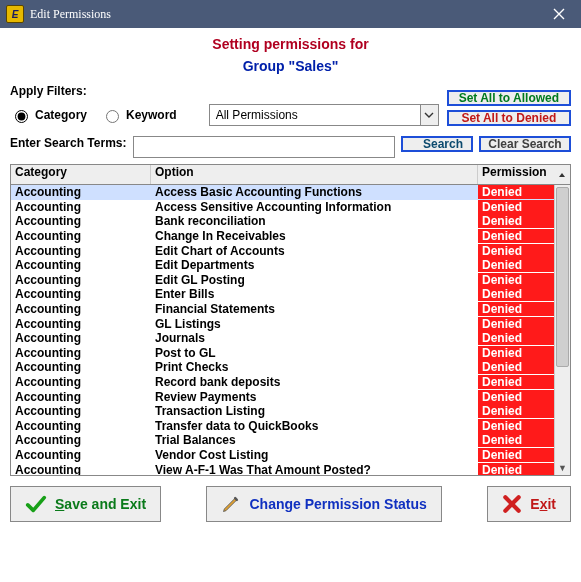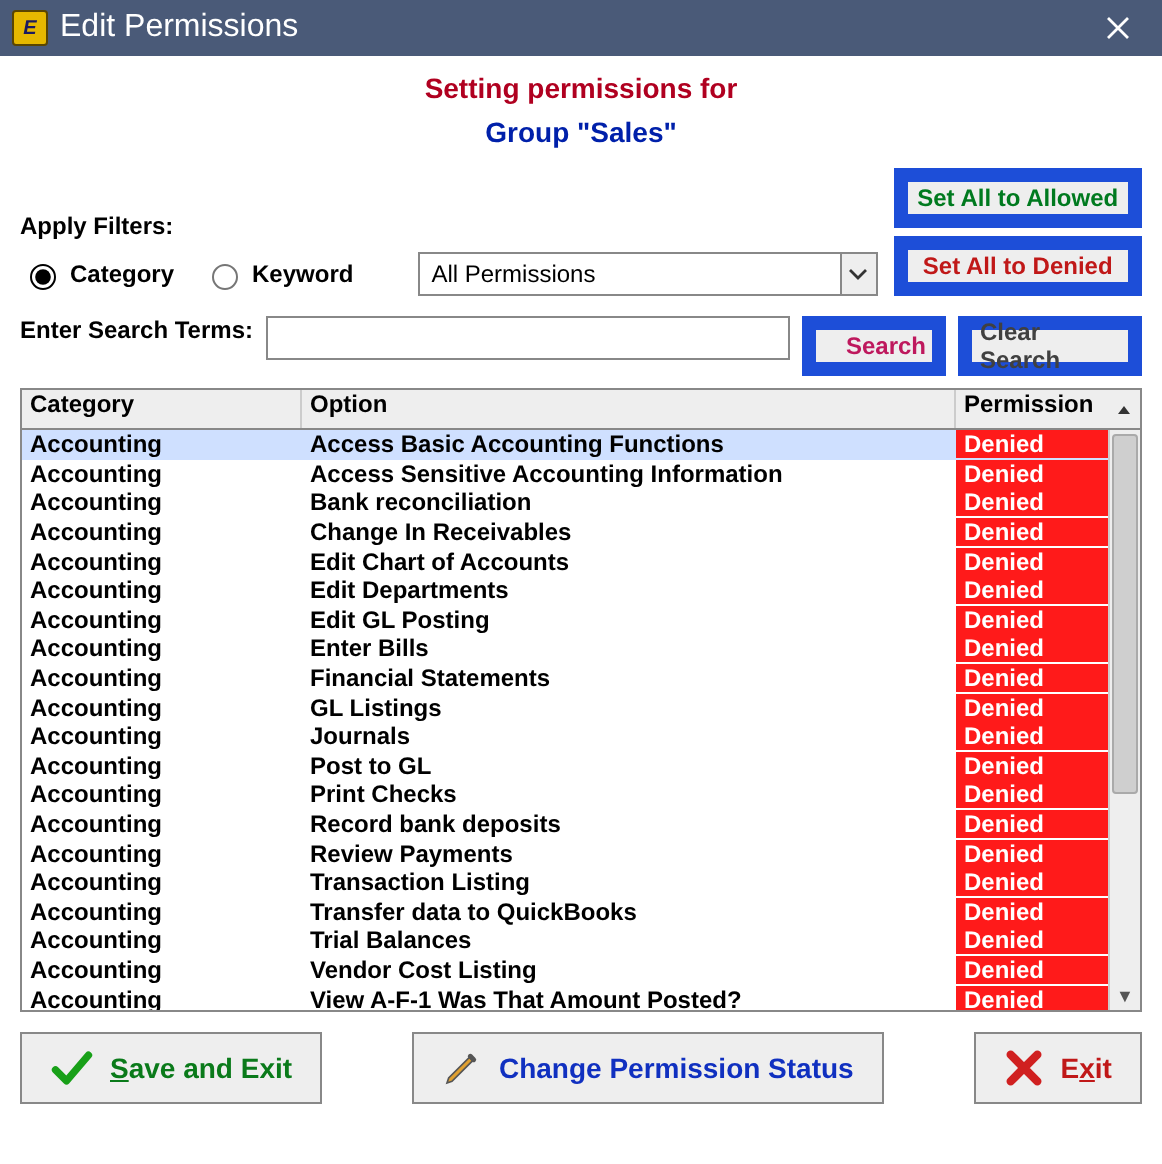--- a/index.html
+++ b/index.html
@@ -2,21 +2,21 @@
 <html><head>
 <meta charset="utf-8">
 <style>
   * { box-sizing: border-box; }
   html, body { margin:0; padding:0; font-family: "Segoe UI", Tahoma, sans-serif; font-size:12px; }
   body { background:#fff; width:581px; height:582px; overflow:hidden; }
 
   
   .titlebar { height:28px; background:#4a5a78; color:#fff; display:flex; align-items:center; padding:0 0 0 6px; position:relative; }
   .titlebar .app-icon { width:18px; height:18px; background:#e6b800; border:1px solid #5a4500; display:flex; align-items:center; justify-content:center; font-size:10px; font-weight:bold; font-style:italic; color:#1a1a60; border-radius:2px; margin-right:6px;}
-  .titlebar .title { font-size:16px; }
+  .titlebar .title { font-size:12px;font-family:Liberation Serif, serif; }
   .titlebar .close { position:absolute; right:0; top:0; width:44px; height:28px; display:flex; align-items:center; justify-content:center; }
   .titlebar .close svg { stroke:#fff; }
 
   .client { padding:6px 10px 10px 10px; height:calc(100% - 28px); position:relative; }
 
   .heading-main { text-align:center; color:#b00020; font-weight:bold; font-size:14px; margin-top:2px; }
   .heading-sub  { text-align:center; color:#0020aa; font-weight:bold; font-size:14px; margin-top:6px; margin-bottom:10px;}
 
   .filters-row { display:flex; align-items:flex-end; }
   .filters-left { flex:1; }
@@ -24,24 +24,24 @@
 
   .filters-label { font-weight:bold; }
   .radio-row { display:flex; align-items:center; gap:14px; margin-top:6px;}
   .radio-row label { display:flex; align-items:center; gap:4px; font-weight:bold; cursor:pointer;}
   .radio-row input { accent-color:#000; }
 
   .combo { display:inline-flex; align-items:center; height:22px; border:1px solid #888; background:#fff; width:230px; margin-left:18px; position:relative;}
   .combo span { padding:0 6px; flex:1; }
   .combo .arrow { width:18px; height:100%; border-left:1px solid #888; display:flex; align-items:center; justify-content:center; background:#eee;}
 
-  .btn-flat { height:30px; border:7px solid #1d4ed8; background:#eee; font-weight:bold; display:flex; align-items:center; justify-content:center; cursor:pointer; font-size:12px; padding:0 4px;}
+  .btn-flat { height:16px; border:2px solid #1d4ed8; background:#eee; font-weight:bold; display:flex; align-items:center; justify-content:center; cursor:pointer; font-size:12px; padding:0 4px;}
   .btn-flat.green { color:#007a1f; }
   .btn-flat.red   { color:#c01818; }
-  .btn-flat.blue  { color:#be185d;padding-left:16px; }
+  .btn-flat.blue  { color:#0c4a6e;padding-left:16px; }
   .btn-flat.purple{ color:#404040; }
 
   .search-row { display:flex; align-items:flex-start; margin:10px 0 6px 0; gap:6px;}
   .search-row .lbl { font-weight:bold; white-space:nowrap; }
   .search-row input[type=text]{ flex:1; height:22px; border:1px solid #888; padding:0 4px; font-size:12px;}
   .search-row .btn-flat { width:72px; }
   .search-row .btn-flat.purple { width:92px; }
 
   
   .grid { border:1px solid #888; height:312px; position:relative; overflow:hidden; background:#fff;}

